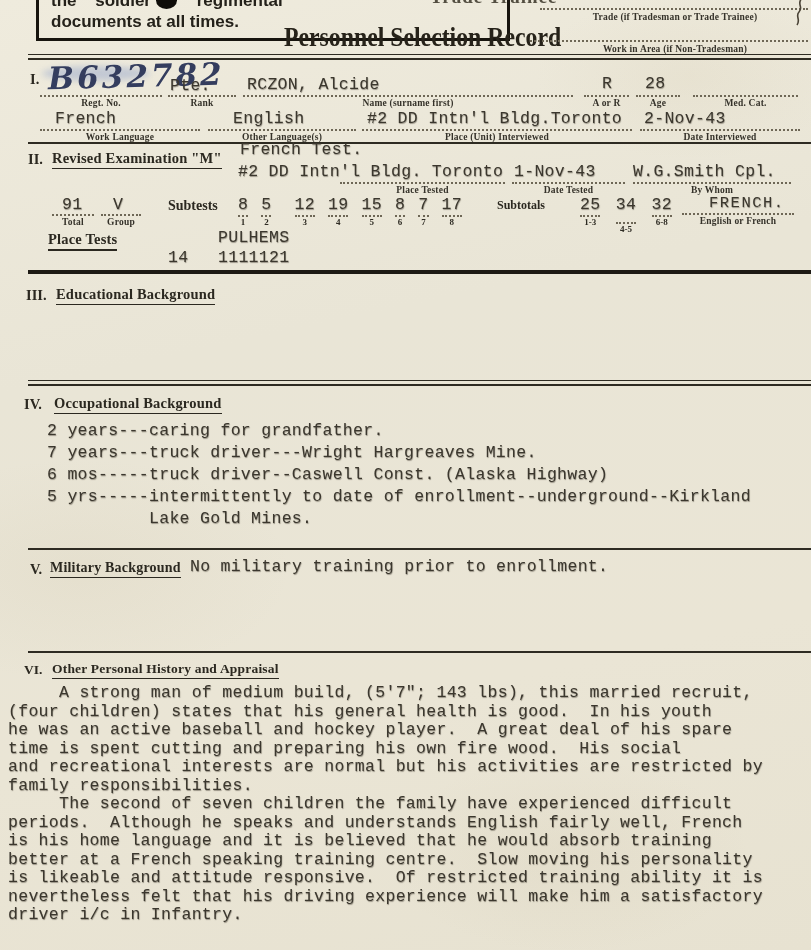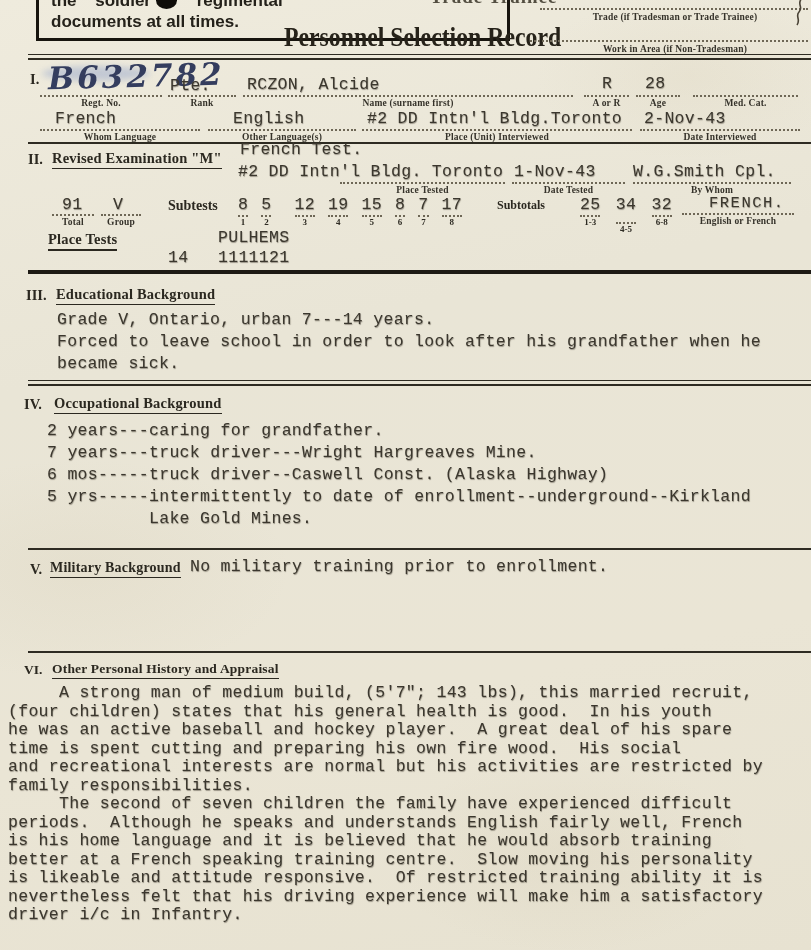--- a/index.html
+++ b/index.html
@@ -88,21 +88,21 @@
   <div class="abs tw" style="left:55px;  top:109px;">French</div>
   <div class="abs tw" style="left:233px; top:109px;">English</div>
   <div class="abs tw" style="left:367px; top:109px;">#2 DD Intn'l Bldg.Toronto</div>
   <div class="abs tw" style="left:644px; top:109px;">2-Nov-43</div>
 
   <div class="dot" style="left:40px;  top:129px; width:160px;"></div>
   <div class="dot" style="left:208px; top:129px; width:148px;"></div>
   <div class="dot" style="left:362px; top:129px; width:270px;"></div>
   <div class="dot" style="left:640px; top:129px; width:160px;"></div>
 
-  <div class="lbl" style="left:40px;  top:132px; width:160px;">Whom Language</div>
+  <div class="lbl" style="left:40px;  top:132px; width:160px;">Work Language</div>
   <div class="lbl" style="left:208px; top:132px; width:148px;">Other Language(s)</div>
   <div class="lbl" style="left:362px; top:132px; width:270px;">Place (Unit) Interviewed</div>
   <div class="lbl" style="left:640px; top:132px; width:160px;">Date Interviewed</div>
 
   <div class="rule" style="left:28px; top:142px; width:783px; height:2px;"></div>
 
   <div class="abs num" style="left:28px; top:151px;">II.</div>
   <div class="abs head" style="left:52px; top:150px;">Revised Examination "M"</div>
   <div class="abs tw" style="left:240px; top:140px;">French Test.</div>
 
@@ -152,23 +152,20 @@
 
   <div class="abs head" style="left:48px; top:231px; border-bottom-width:2px;">Place Tests</div>
   <div class="abs tw" style="left:218px; top:228px;">PULHEMS</div>
   <div class="abs tw" style="left:168px; top:248px;">14</div>
   <div class="abs tw" style="left:218px; top:248px;">1111121</div>
 
   <div class="rule" style="left:28px; top:270px; width:783px; height:4px; background:#1d1a14;"></div>
 
   <div class="abs num" style="left:26px; top:287px;">III.</div>
   <div class="abs head" style="left:56px; top:286px;">Educational Background</div>
-  <div class="abs tw" style="left:57px; top:309px; line-height:22px;">Grade V, Ontario, urban 7---14 years.
-Forced to leave school in order to look after his grandfather when he
-became sick.</div>
 
   <div class="rule" style="left:28px; top:380px; width:783px; height:1px;"></div>
   <div class="rule" style="left:28px; top:384px; width:783px; height:2px;"></div>
 
   <div class="abs num" style="left:24px; top:396px;">IV.</div>
   <div class="abs head" style="left:54px; top:395px;">Occupational Background</div>
   <div class="abs tw" style="left:47px; top:420px; line-height:22px;">2 years---caring for grandfather.
 7 years---truck driver---Wright Hargreaves Mine.
 6 mos-----truck driver--Caswell Const. (Alaska Highway)
 5 yrs-----intermittently to date of enrollment--underground--Kirkland

